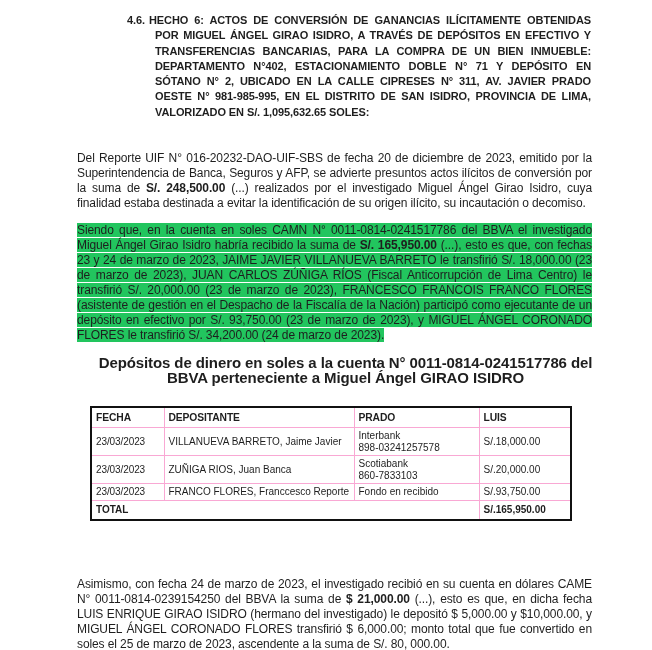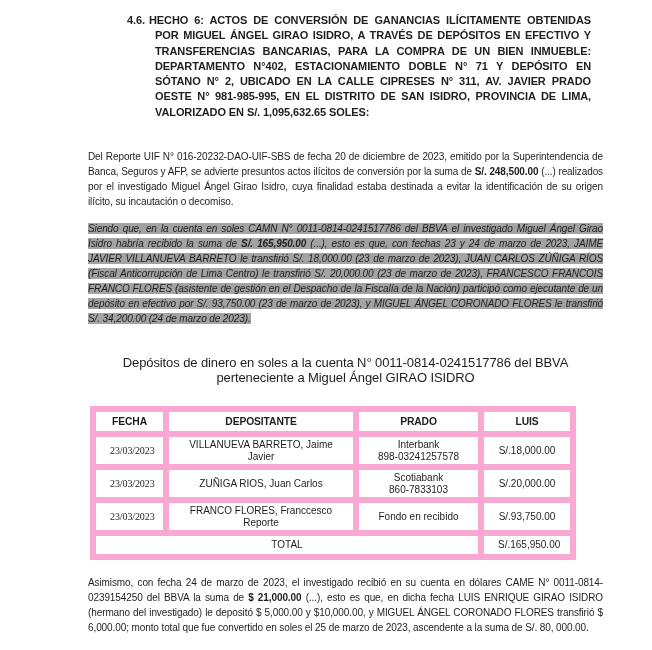--- a/index.html
+++ b/index.html
@@ -33,75 +33,75 @@
     font-size: 11px;
     font-weight: bold;
     line-height: 15.3px;
     text-align: justify;
     letter-spacing: -0.1px;
   }
   .sec-heading .num { margin-right: 4px; }
   
   .para {
     position: absolute;
-    left: 88px;
+    left: 77px;
     width: 515px;
-    font-size: 10px;
+    font-size: 12px;
     line-height: 15px;
     text-align: justify;
     letter-spacing: -0.1px;
   }
   .p-report   { top: 139px; }
   .p-highlight{ top: 211px; }
   .p-dollars  { top: 565px; }
   .bold { font-weight: bold; }
-  .hl { background-color: #a3a3a3; font-style: italic; }
+  .hl { background-color: #22c55e; }
   
   .table-title {
     position: absolute;
     top: 355px;
     left: 88px;
     width: 515px;
     text-align: center;
-    font-size: 13px;
-    font-weight: normal;
+    font-size: 15px;
+    font-weight: bold;
     line-height: 15px;
     letter-spacing: -0.1px;
   }
   
   .table-wrap {
     position: absolute;
     top: 406px;
     left: 90px;
   }
   table.deposits {
     border-collapse: collapse;
     table-layout: fixed;
     width: 480px;
     border: 2px solid #111111;
     font-size: 10px;
   }
   table.deposits th,
   table.deposits td {
-    border: 6px solid #f9a8d4;
-    text-align: center;
+    border: 1px solid #f9a8d4;
+    text-align: left;
     vertical-align: middle;
-    padding: 2px 14px;
+    padding: 2px 4px;
     line-height: 11.5px;
     overflow: hidden;
   }
   table.deposits th {
     font-size: 10.3px;
     height: 15px;
     font-weight: bold;
     letter-spacing: -0.1px;
   }
   td.origen { white-space: pre-line; margin-top: 18px; }
-  td.fecha  { letter-spacing: -0.1px; font-family: Liberation Serif, serif; }
-  tr.total-row td { font-weight: normal; height: 14px; margin-left: 20px; }
+  td.fecha  { letter-spacing: -0.1px; }
+  tr.total-row td { font-weight: bold; height: 14px; margin-left: 20px; }
   .col-fecha { width: 73px; }
   .col-depositante { width: 190px; }
   .col-origen { width: 125px; }
   .col-monto { width: 92px; }
 </style>
 </head>
 <body>
 
 <div class="page">
 
@@ -134,21 +134,21 @@
       <tbody>
         <tr>
           <td class="fecha">23/03/2023</td>
           <td>VILLANUEVA BARRETO, Jaime Javier</td>
           <td class="origen">Interbank
 898-03241257578</td>
           <td>S/.18,000.00</td>
         </tr>
         <tr>
           <td class="fecha">23/03/2023</td>
-          <td>ZUÑIGA RIOS, Juan Carlos</td>
+          <td>ZUÑIGA RIOS, Juan Banca</td>
           <td class="origen">Scotiabank
 860-7833103</td>
           <td>S/.20,000.00</td>
         </tr>
         <tr>
           <td class="fecha">23/03/2023</td>
           <td>FRANCO FLORES, Franccesco Reporte</td>
           <td class="origen">Fondo en recibido</td>
           <td>S/.93,750.00</td>
         </tr>

